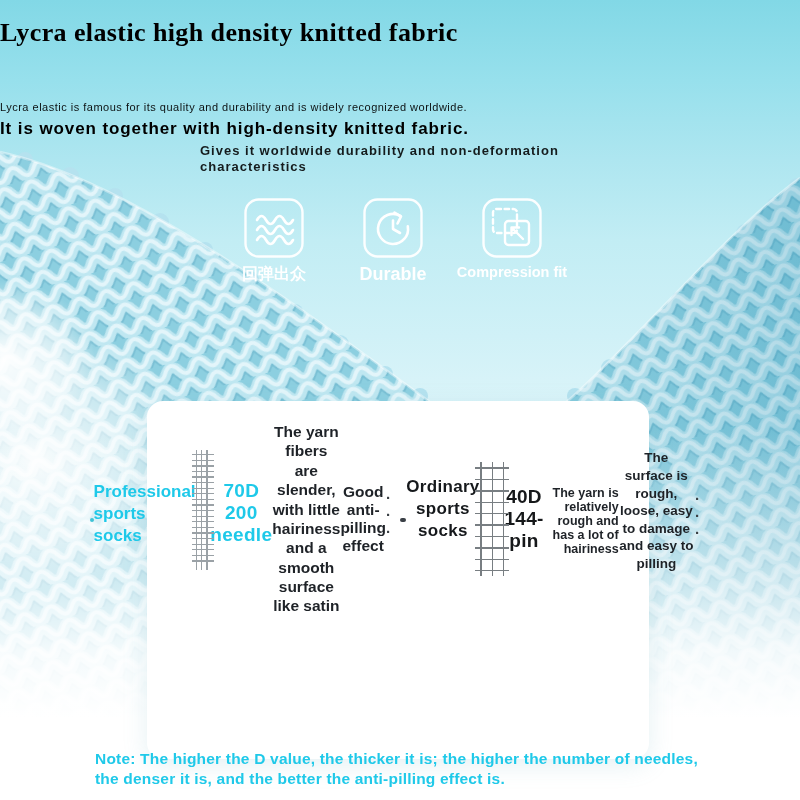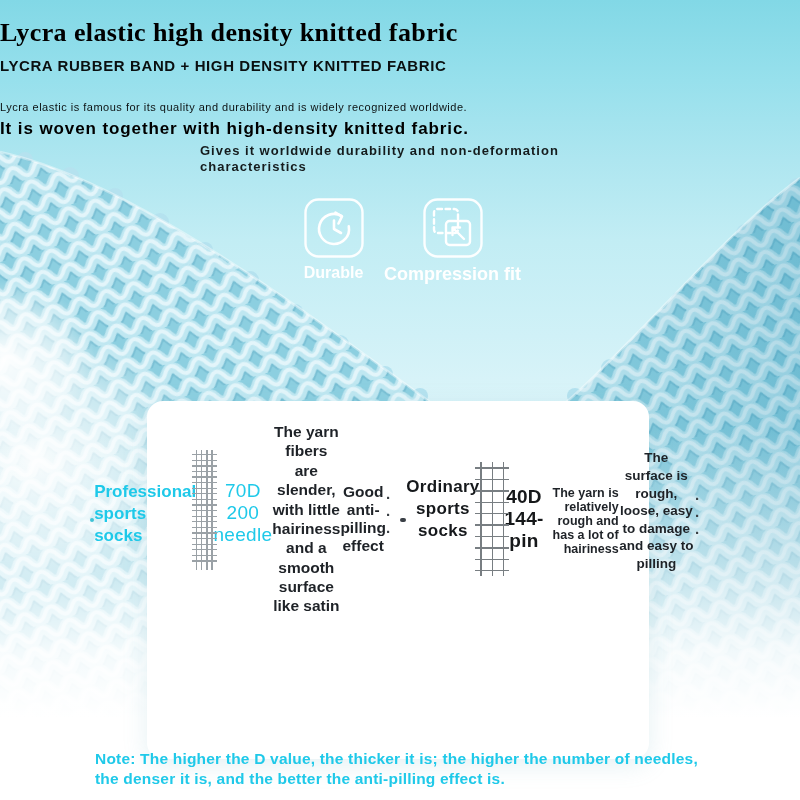--- a/index.html
+++ b/index.html
@@ -38,21 +38,21 @@
   .mesh.fine{margin-top:3px;width:112px;height:112px;}
   .mesh.fine .v{left:0;right:0;top:-4px;bottom:-4px;
     background:repeating-linear-gradient(90deg,#9aa1a6 0 1.3px,transparent 1.3px 5.1px);}
   .mesh.fine .h{top:0;bottom:0;left:-4px;right:-4px;
     background:repeating-linear-gradient(180deg,#9aa1a6 0 1.3px,transparent 1.3px 5.6px);}
   .mesh.coarse{margin-top:21px;width:106px;height:104px;}
   .mesh.coarse .v{left:0;right:0;top:-5px;bottom:-5px;
     background:repeating-linear-gradient(90deg,#787e82 0 1.5px,transparent 1.5px 11.6px);}
   .mesh.coarse .h{top:0;bottom:0;left:-5px;right:-5px;
     background:repeating-linear-gradient(180deg,#787e82 0 1.5px,transparent 1.5px 11.5px);}
-  .specL{margin-top:10px;font-size:19px;font-weight:normal;color:#1ec9e9;letter-spacing:.3px;}
+  .specL{margin-top:10px;font-size:19px;font-weight:bold;color:#1ec9e9;letter-spacing:.3px;}
   .specR{margin-top:22px;font-size:19px;font-weight:bold;color:#16181a;letter-spacing:.3px;}
   .descL1{margin-top:21px;width:312px;font-size:15.5px;font-weight:bold;color:#1e2227;line-height:1.25;}
   .descL2{margin-top:21px;font-size:15.5px;font-weight:bold;color:#1e2227;}
   .descR1{margin-top:26px;width:320px;font-size:12.5px;font-weight:bold;color:#1e2227;text-align:right;}
   .descR2{margin-top:5px;width:322px;font-size:13.5px;font-weight:bold;color:#1e2227;line-height:1.3;}
   .dots{font-size:15px;font-weight:bold;color:#3a3f44;letter-spacing:9px;}
   .dotsL{margin-top:12px;}
   .dotsR{margin-top:15px;}
   .note{position:absolute;left:95px;top:749px;width:622px;font-size:15.5px;font-weight:bold;color:#1fc9e9;line-height:1.32;letter-spacing:.2px;text-align:left;}
 </style>
@@ -112,26 +112,36 @@
     <path d="M0,152 C120,178 270,285 430,402 C478,437 526,438 570,399 C640,337 726,232 800,178 L800,800 L0,800 Z" fill="url(#tintR)"></path>
     <path d="M0,152 C120,178 270,285 430,402 C478,437 526,438 570,399 C640,337 726,232 800,178" fill="none" stroke="#ffffff" stroke-opacity=".4" stroke-width="2.5"></path>
 
     <ellipse cx="35" cy="460" rx="165" ry="130" fill="url(#blobW)"></ellipse>
     <ellipse cx="5" cy="360" rx="90" ry="80" fill="url(#blobW)"></ellipse>
   </svg>
 
   <div class="fade"></div>
 
   <div class="title">Lycra elastic high density knitted fabric</div>
-  <div class="subtitle">LYCRA RUBBER BAND + HIGH DENSITY KNITTED FABRIC</div>
   <div class="tagline">Lycra elastic is famous for its quality and durability and is widely recognized worldwide.</div>
   <div class="line2">It is woven together with high-density knitted fabric.</div>
   <div class="line3">Gives it worldwide durability and non-deformation characteristics</div>
 
   <div class="features">
+    <div class="feature">
+      <span class="fbox">
+        <svg width="64" height="64" viewBox="0 0 64 64" fill="none" stroke="#ffffff" stroke-width="2.4" stroke-linecap="round">
+          <rect x="3.5" y="3.5" width="57" height="57" rx="13" opacity=".95"></rect>
+          <path d="M15,24 q4.5,-8 9,0 t9,0 t9,0 t9,0" stroke-width="2.6"></path>
+          <path d="M15,34 q4.5,-8 9,0 t9,0 t9,0 t9,0" stroke-width="2.6"></path>
+          <path d="M15,44 q4.5,-8 9,0 t9,0 t9,0 t9,0" stroke-width="2.6"></path>
+        </svg>
+      </span>
+      <span class="flabel">回弹出众</span>
+    </div>
     <div class="feature">
       <span class="fbox">
         <svg width="64" height="64" viewBox="0 0 64 64" fill="none" stroke="#ffffff" stroke-width="2.4" stroke-linecap="round" stroke-linejoin="round">
           <rect x="3.5" y="3.5" width="57" height="57" rx="13" opacity=".95"></rect>
           <path d="M39.5,20 A15,15 0 1 0 46.8,30.4" stroke-width="2.6"></path>
           <path d="M40,20.5 L33.5,16.5 M40,20.5 L36.5,27.5" stroke-width="2.6"></path>
           <path d="M32,33 L32,24.5 M32,33 L39,37" stroke-width="2.6"></path>
         </svg>
       </span>
       <span class="flabel">Durable</span>

